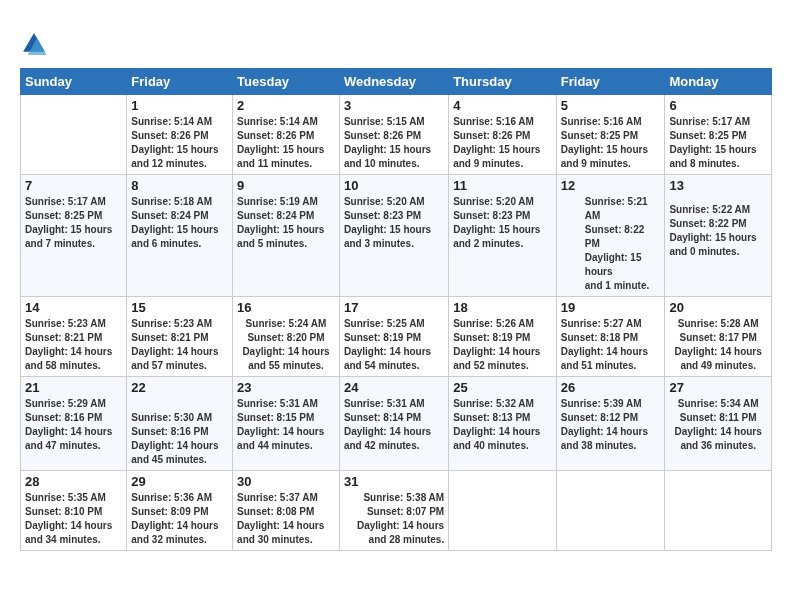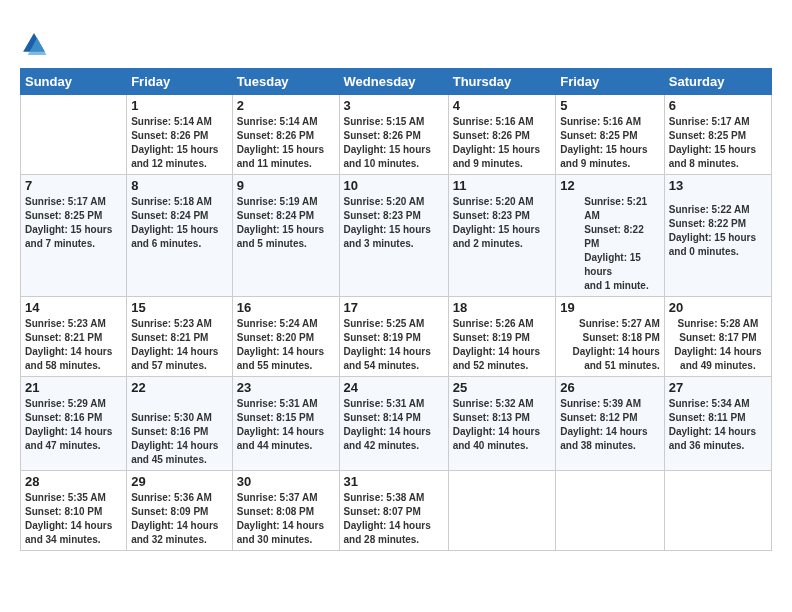--- a/index.html
+++ b/index.html
@@ -129,21 +129,21 @@
 
   <table class="calendar-table">
     <thead>
       <tr>
       <th>Sunday</th>
           <th>Friday</th>
           <th>Tuesday</th>
           <th>Wednesday</th>
           <th>Thursday</th>
           <th>Friday</th>
-          <th>Saturday</th>
+          <th>Monday</th>
         </tr>
     </thead>
     <tbody id="calendar-body">
     <tr>
           <td class="empty-cell"></td>
           <td>
             <span class="day-number">1</span>
             <div class="day-info" style="white-space: pre-line;">Sunrise: 5:14 AM
 Sunset: 8:26 PM
 Daylight: 15 hours
@@ -246,42 +246,42 @@
           </td>
           <td>
             <span class="day-number">15</span>
             <div class="day-info" style="white-space: pre-line;">Sunrise: 5:23 AM
 Sunset: 8:21 PM
 Daylight: 14 hours
 and 57 minutes.</div>
           </td>
           <td>
             <span class="day-number">16</span>
-            <div class="day-info" style="white-space: pre-line;">Sunrise: 5:24 AM
+            <div class="day-info" style="white-space: pre-line; text-align: center;">Sunrise: 5:24 AM
 Sunset: 8:20 PM
 Daylight: 14 hours
 and 55 minutes.</div>
           </td>
           <td>
             <span class="day-number">17</span>
             <div class="day-info" style="white-space: pre-line;">Sunrise: 5:25 AM
 Sunset: 8:19 PM
 Daylight: 14 hours
 and 54 minutes.</div>
           </td>
           <td>
             <span class="day-number">18</span>
             <div class="day-info" style="white-space: pre-line;">Sunrise: 5:26 AM
 Sunset: 8:19 PM
 Daylight: 14 hours
 and 52 minutes.</div>
           </td>
           <td>
             <span class="day-number">19</span>
-            <div class="day-info" style="white-space: pre-line; text-align: right;">Sunrise: 5:27 AM
+            <div class="day-info" style="white-space: pre-line;">Sunrise: 5:27 AM
 Sunset: 8:18 PM
 Daylight: 14 hours
 and 51 minutes.</div>
           </td>
           <td>
             <span class="day-number">20</span>
             <div class="day-info" style="white-space: pre-line; text-align: center;">Sunrise: 5:28 AM
 Sunset: 8:17 PM
 Daylight: 14 hours
 and 49 minutes.</div>
@@ -325,21 +325,21 @@
           </td>
           <td>
             <span class="day-number">26</span>
             <div class="day-info" style="white-space: pre-line;">Sunrise: 5:39 AM
 Sunset: 8:12 PM
 Daylight: 14 hours
 and 38 minutes.</div>
           </td>
           <td>
             <span class="day-number">27</span>
-            <div class="day-info" style="white-space: pre-line;">Sunrise: 5:34 AM
+            <div class="day-info" style="white-space: pre-line; text-align: center;">Sunrise: 5:34 AM
 Sunset: 8:11 PM
 Daylight: 14 hours
 and 36 minutes.</div>
           </td>
         </tr>
         <tr>
           <td>
             <span class="day-number">28</span>
             <div class="day-info" style="white-space: pre-line;">Sunrise: 5:35 AM
 Sunset: 8:10 PM
@@ -355,21 +355,21 @@
           </td>
           <td>
             <span class="day-number">30</span>
             <div class="day-info" style="white-space: pre-line;">Sunrise: 5:37 AM
 Sunset: 8:08 PM
 Daylight: 14 hours
 and 30 minutes.</div>
           </td>
           <td>
             <span class="day-number">31</span>
-            <div class="day-info" style="white-space: pre-line;">Sunrise: 5:38 AM
+            <div class="day-info" style="white-space: pre-line; text-align: right;">Sunrise: 5:38 AM
 Sunset: 8:07 PM
 Daylight: 14 hours
 and 28 minutes.</div>
           </td>
           <td class="empty-cell"></td>
           <td class="empty-cell"></td>
           <td class="empty-cell"></td>
         </tr>
       </tbody>
   </table>

